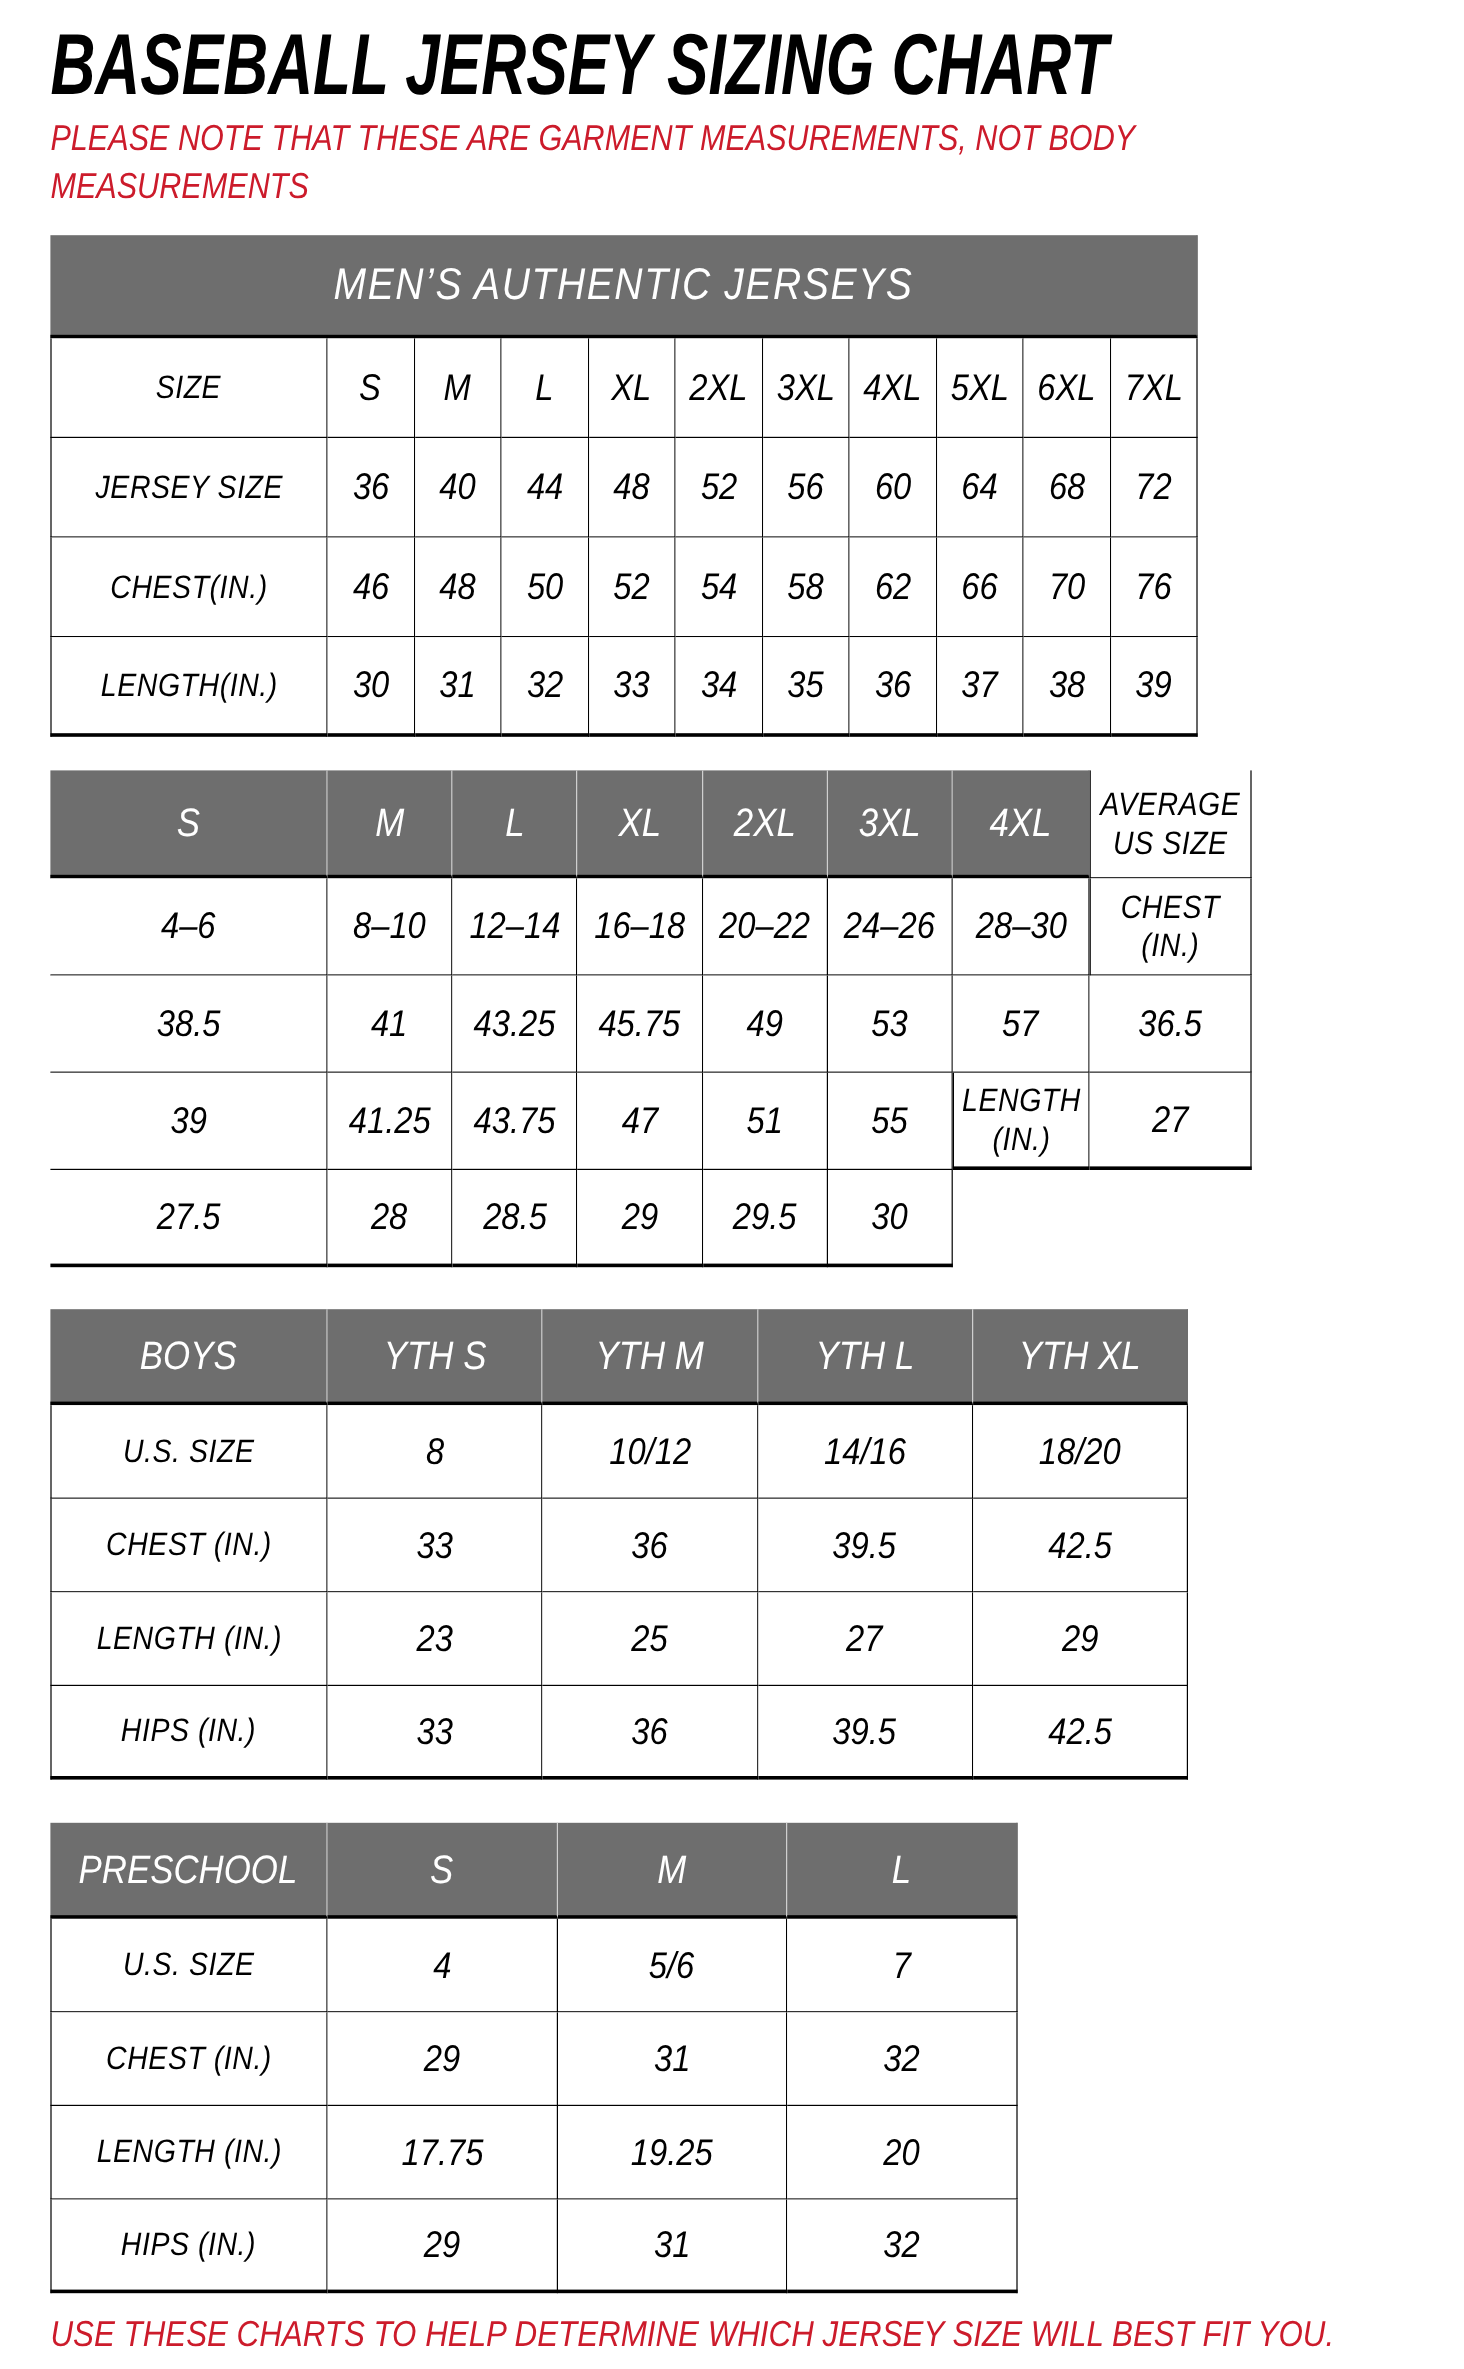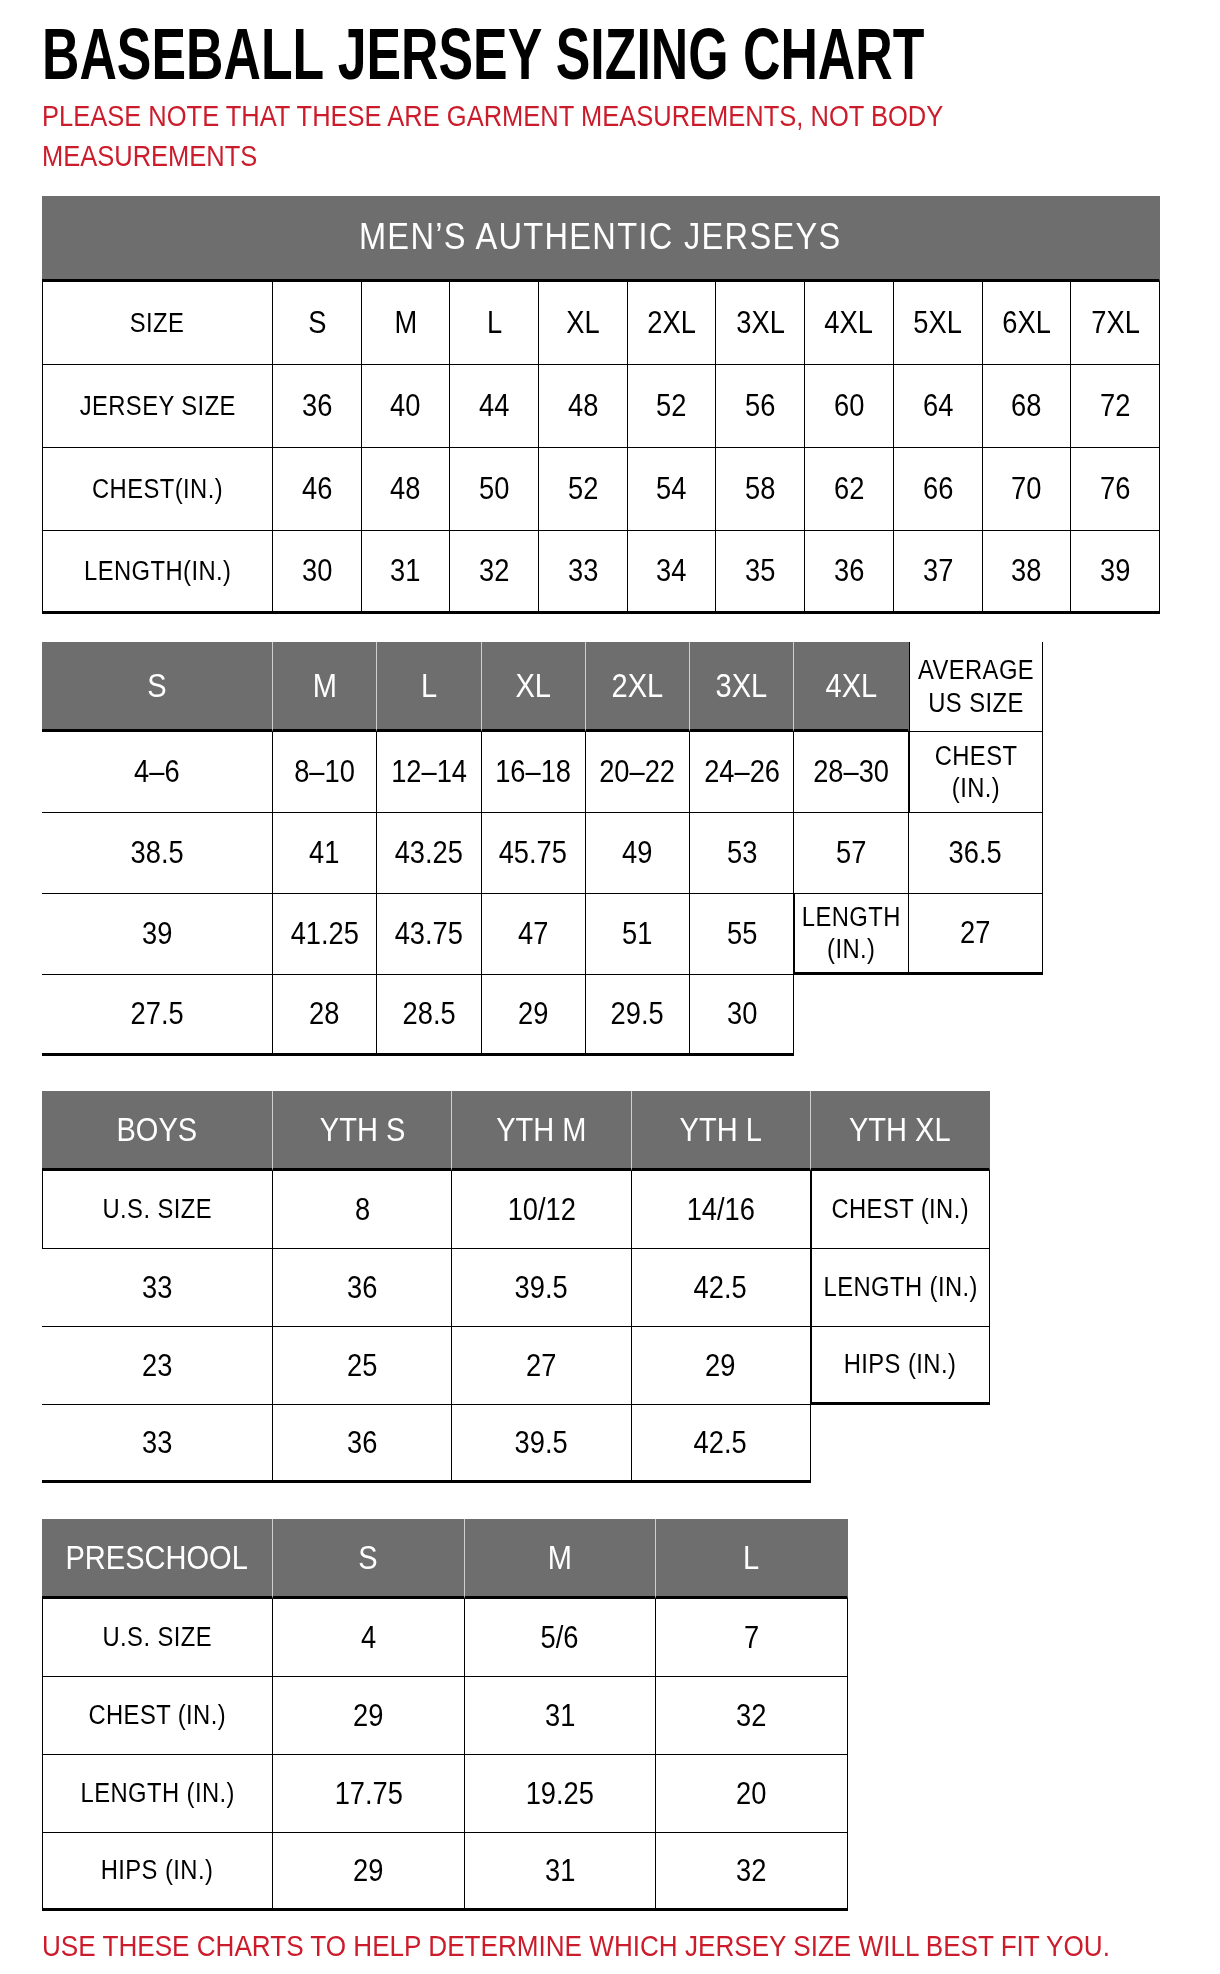--- a/index.html
+++ b/index.html
@@ -2,21 +2,21 @@
 <html><head>
 <meta charset="utf-8">
 <style>
   html,body{margin:0;padding:0;background:#ffffff;}
   body{
     width:1220px;height:1974px;
     font-family:"Liberation Sans",sans-serif;
     color:#000;
     overflow:hidden;
   }
-  .page{padding:18px 49px 0 42px;}
+  .page{padding:18px 49px 0 42px;font-style:italic;}
 
   
   .cond{display:inline-block;white-space:pre-line;text-align:center;}
 
   
   .title{margin:0;line-height:72px;height:72px;}
   .title .cond{
     font-size:72px;font-weight:bold;letter-spacing:0;
     transform:scaleX(0.72);transform-origin:left center;white-space:nowrap;
   }
@@ -24,21 +24,21 @@
   
   .note{margin:6px 0 20px 0;}
   .note .cond{
     color:var(--red);font-size:30px;line-height:40px;font-weight:400;
     width:1100px;transform:scaleX(0.85);transform-origin:left top;
     text-align:left;white-space:normal;
   }
 
   
   .tbl{display:grid;}
-  #mens{width:1118px;margin-top:8px;grid-template-rows:86px repeat(4,83px);}
+  #mens{width:956px;margin-top:8px;grid-template-rows:86px repeat(4,83px);}
   #womens{width:1001px;margin-top:28px;grid-template-rows:90px repeat(4,81px);}
   #boys{width:948px;margin-top:35px;grid-template-rows:80px repeat(4,78px);}
   #preschool{width:806px;margin-top:36px;grid-template-rows:80px repeat(4,78px);}
 
   .cell{
     display:flex;align-items:center;justify-content:center;
     background:#fff;
     border-right:1px solid #000;border-bottom:1px solid #000;
     overflow:visible;
   }
@@ -352,20 +352,23 @@
       </div>
       <div class="cell val">
         <span class="cond">8</span>
       </div>
       <div class="cell val">
         <span class="cond">10/12</span>
       </div>
       <div class="cell val">
         <span class="cond">14/16</span>
       </div>
+      <div class="cell val last">
+        <span class="cond">18/20</span>
+      </div>
       <div class="cell lbl first">
         <span class="cond">CHEST (IN.)</span>
       </div>
       <div class="cell val">
         <span class="cond">33</span>
       </div>
       <div class="cell val">
         <span class="cond">36</span>
       </div>
       <div class="cell val">

